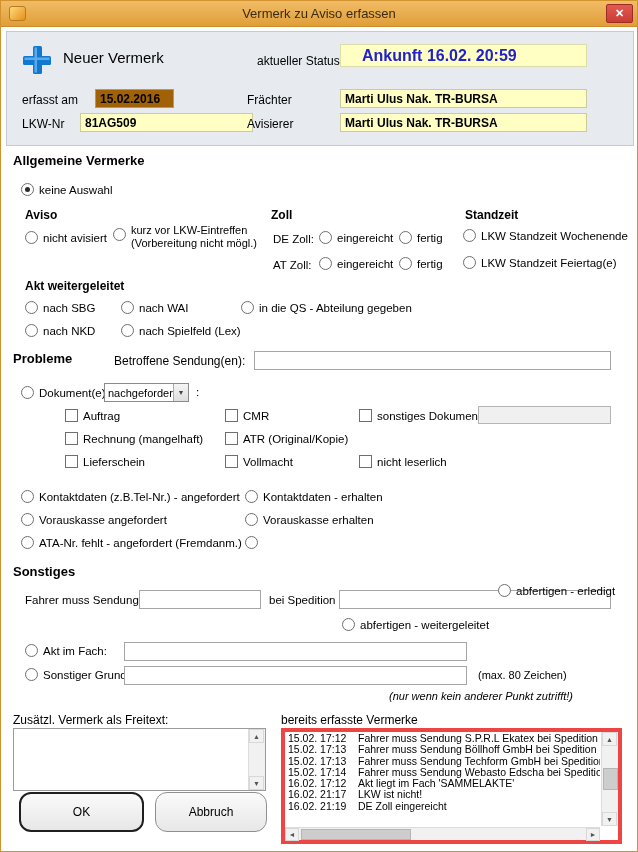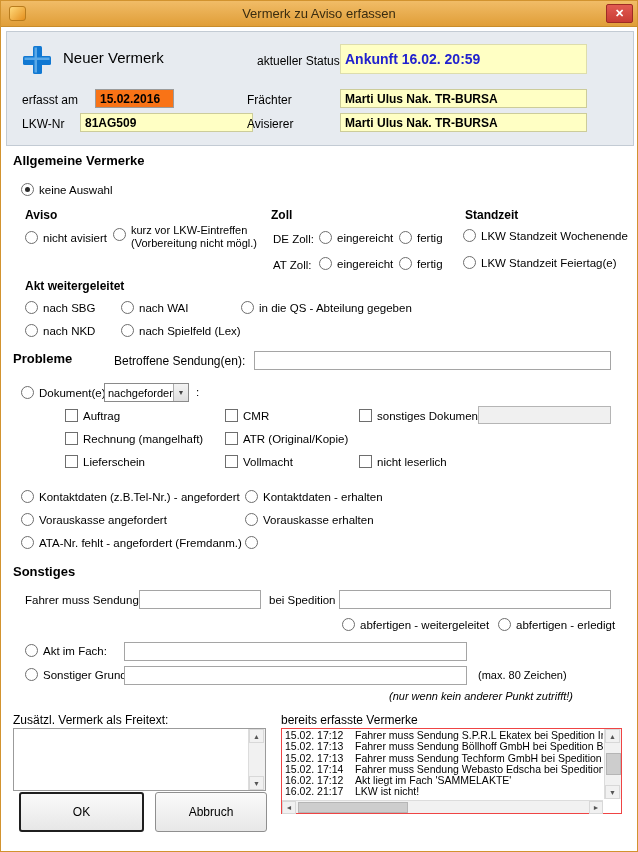--- a/index.html
+++ b/index.html
@@ -8,47 +8,47 @@
 #window{position:relative;width:638px;height:852px;background:#fff;border:1px solid #D2932F;overflow:hidden}
 #titlebar{position:absolute;left:0;top:0;width:100%;height:26px;background:linear-gradient(#F1BC67,#E09E38);border-bottom:1px solid #C88C2B}
 #appicon{position:absolute;left:8px;top:5px;width:17px;height:15px;border-radius:3px;background:linear-gradient(135deg,#FFD97A,#E58F1E);border:1px solid #B97C1D}
 #wtitle{position:absolute;left:0;top:0;width:100%;height:26px;line-height:26px;text-align:center;font-size:13px;color:#3A2C10}
 #closebtn{position:absolute;right:4px;top:3px;width:27px;height:19px;background:linear-gradient(#E25A52,#C83C34);border:1px solid #9E2B24;border-radius:2px;color:#fff;font-size:11px;font-weight:bold;display:flex;align-items:center;justify-content:center;cursor:pointer}
 #hdr{position:absolute;left:5px;top:30px;width:628px;height:115px;background:#E7EBF0;border:1px solid #C3CBD4}
 .lb{position:absolute;font-size:12px;white-space:nowrap}
 .lbs{position:absolute;font-size:11.5px;white-space:nowrap}
 .h{position:absolute;font-size:13px;font-weight:bold;white-space:nowrap}
 .sh{position:absolute;font-size:12px;font-weight:bold;white-space:nowrap}
-.fld{position:absolute;height:19px;display:flex;align-items:center;padding-left:4px;font-size:12px;font-weight:bold;border:1px solid #9B9B9B;background:#f97316;white-space:nowrap;overflow:hidden}
+.fld{position:absolute;height:19px;display:flex;align-items:center;padding-left:4px;font-size:12px;font-weight:bold;border:1px solid #9B9B9B;background:#a16207;white-space:nowrap;overflow:hidden}
 .yellow{background:#FFFFC4;border-color:#CCCC9A}
-#statusbox{position:absolute;left:333px;top:12px;width:247px;height:30px;background:#FFFFC4;border:1px solid #DDDDAC;display:flex;align-items:center;padding-left:4px;font-size:14px;font-weight:bold;color:#2121CE;white-space:nowrap}
+#statusbox{position:absolute;left:333px;top:12px;width:247px;height:23px;background:#FFFFC4;border:1px solid #DDDDAC;display:flex;align-items:center;padding-left:21px;font-size:16px;font-weight:bold;color:#2121CE;white-space:nowrap}
 .inp{position:absolute;height:19px;border:1px solid #A5A5A5;background:#fff;font-size:11.5px;padding:0 3px;outline:none}
 .inp.gry{background:#F0F0F0;border-color:#B5B5B5}
 .rg{position:absolute;display:flex;align-items:center;gap:5px;cursor:default}
 .radio{width:13px;height:13px;border:1px solid #6E6E6E;border-radius:50%;background:#fff;flex:0 0 13px;position:relative}
 .radio.sel::after{content:"";position:absolute;left:3px;top:3px;width:5px;height:5px;border-radius:50%;background:#2B2B2B}
 .chk{width:13px;height:13px;border:1px solid #6E6E6E;background:#fff;flex:0 0 13px}
 .rl{font-size:11.5px;white-space:nowrap}
 .two .rl2{display:block;font-size:11px;line-height:12.5px;white-space:nowrap}
 #dd{position:absolute;left:103px;top:382px;width:85px;height:19px;border:1px solid #8A8A8A;background:#fff;display:flex;align-items:center;cursor:pointer}
 #ddtxt{flex:1;font-size:11px;padding-left:3px;white-space:nowrap;overflow:hidden}
 #ddarr{width:15px;height:100%;background:linear-gradient(#F4F4F4,#DFDFDF);border-left:1px solid #ACACAC;display:flex;align-items:center;justify-content:center;font-size:7px;color:#444}
 .note{position:absolute;font-size:11px;font-style:italic;white-space:nowrap}
 #freibox{position:absolute;left:12px;top:727px;width:253px;height:63px;border:1px solid #9B9B9B;background:#fff}
 #freitext{position:absolute;left:0;top:0;width:calc(100% - 17px);height:100%;border:none;resize:none;outline:none;font-family:"Liberation Sans",sans-serif;font-size:11.5px;padding:2px}
 .sbv{position:absolute;right:0;top:0;bottom:0;width:17px;background:#F1F1F1;border-left:1px solid #DCDCDC;display:flex;flex-direction:column;justify-content:space-between}
 .sbh{position:absolute;left:0;bottom:0;height:13px;background:#F1F1F1;border-top:1px solid #DCDCDC;display:flex;align-items:center;justify-content:space-between}
 .sba{width:15px;height:14px;display:flex;align-items:center;justify-content:center;font-size:7px;color:#555;background:#F1F1F1;border:1px solid #D8D8D8;cursor:pointer}
 .sbah{width:14px;height:13px;display:flex;align-items:center;justify-content:center;font-size:7px;color:#555;background:#F1F1F1;border:1px solid #D8D8D8;cursor:pointer}
 .thumb{background:#CDCDCD;border:1px solid #B5B5B5;cursor:grab}
-#listbox{position:absolute;left:280px;top:727px;width:341px;height:86px;border:1px solid #ef4444;background:#fff}
+#listbox{position:absolute;left:280px;top:727px;width:341px;height:116px;border:4px solid #ef4444;background:#fff}
 #listrows{position:absolute;left:1px;top:1px;right:18px;bottom:14px;overflow:hidden}
 .lr{display:flex;gap:6px;height:11.3px;line-height:11.3px;font-size:10.5px;white-space:nowrap;overflow:hidden;padding-left:2px;cursor:default}
 .lt{flex:0 0 64px}
-.btn{position:absolute;height:40px;display:flex;align-items:center;justify-content:center;font-size:12px;background:linear-gradient(#FAFAFA,#E7E7E7);border:1px solid #8F8F8F;border-radius:3px;cursor:pointer}
+.btn{position:absolute;height:40px;display:flex;align-items:center;justify-content:center;font-size:12px;background:linear-gradient(#FAFAFA,#E7E7E7);border:1px solid #8F8F8F;border-radius:12px;cursor:pointer}
 #okbtn{left:18px;top:791px;width:125px;border:2px solid #1F1F1F}
 #abbtn{left:154px;top:791px;width:112px}
 </style>
 </head>
 <body>
 
 <div id="window">
 
   <div id="titlebar">
     <div id="appicon"></div>
@@ -226,21 +226,21 @@
   <div class="h" style="left:12px;top:563px">Sonstiges</div>
   <div class="lbs" style="left:24px;top:593px">Fahrer muss Sendung</div>
   <input class="inp" style="left: 138px; top: 589px; width: 122px;">
   <div class="lbs" style="left:268px;top:593px">bei Spedition</div>
   <input class="inp" style="left: 338px; top: 589px; width: 272px;">
 
   <div class="rg" style="left:341px;top:617px">
     <span class="radio"></span>
     <span class="rl">abfertigen - weitergeleitet</span>
   </div>
-  <div class="rg" style="left:497px;top:617px">
+  <div class="rg" style="left:497px;top:583px">
     <span class="radio"></span>
     <span class="rl">abfertigen - erledigt</span>
   </div>
 
   <div class="rg" style="left:24px;top:643px">
     <span class="radio"></span>
     <span class="rl">Akt im Fach:</span>
   </div>
   <input class="inp" style="left: 123px; top: 641px; width: 343px;">
 

